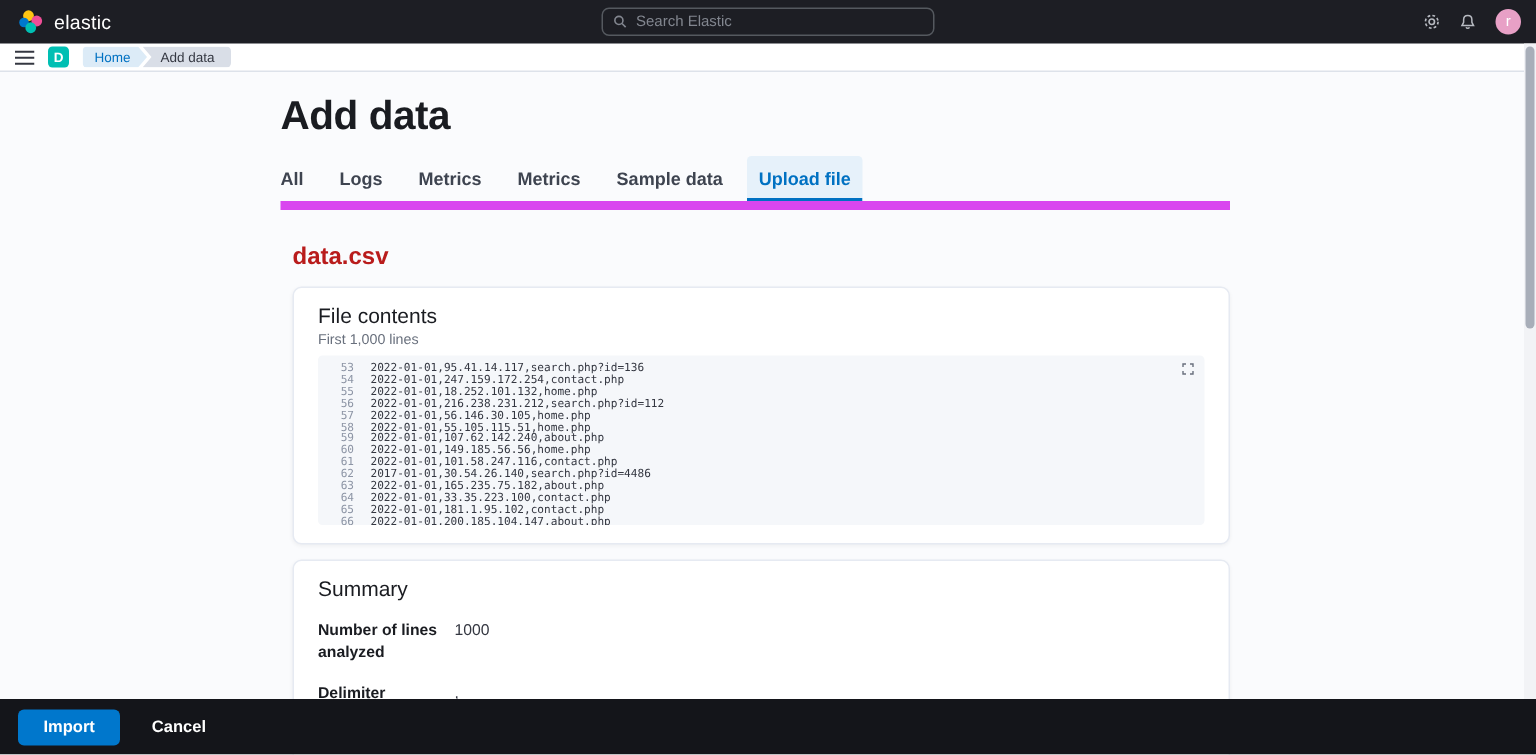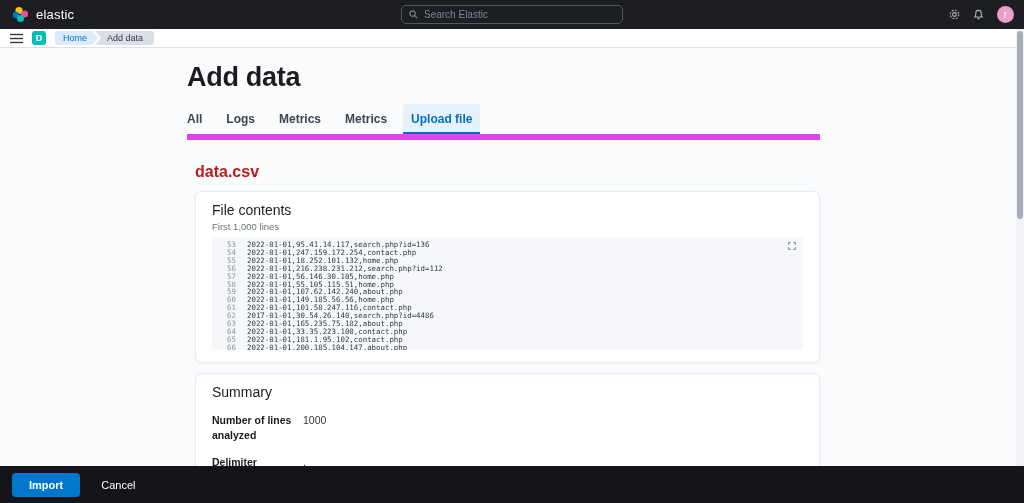--- a/index.html
+++ b/index.html
@@ -48,21 +48,21 @@
 
   .summary-card { height:158px; }
   .sum-rows { margin-top:10px; }
   .sum-row { display:flex; font-size:10.5px; line-height:14.5px;margin-top:13px; }
   .sum-label { width:91px; flex:none; font-weight:700; color:#1a1c21; }
   .sum-value { color:#343741; }
 
   
   .footer { position:absolute; left:0; right:0; bottom:0; height:37px; background:#14151a; display:flex; align-items:center; padding:0 12px; gap:21px; z-index:40; }
   .btn-import { background:#0077cc; color:#fff; border:none; border-radius:4px; font-size:11px; font-weight:600; padding:6px 17px; font-family:"Liberation Sans",sans-serif; cursor:pointer; }
-  .btn-cancel { background:transparent; color:#fff; border:none; font-size:11px; font-weight:400; font-family:"Liberation Sans",sans-serif; cursor:pointer; }
+  .btn-cancel { background:transparent; color:#fff; border:none; font-size:11px; font-weight:700; font-family:"Liberation Sans",sans-serif; cursor:pointer; }
 
   
   .scrollbar { position:absolute; top:29px; right:0; width:8px; bottom:0; background:#f2f3f6; z-index:35; }
   .scroll-thumb { position:absolute; top:2px; left:1px; width:6px; height:188px; background:#a8aeb9; border-radius:3px; }
 
   svg { display:block; }
 </style>
 </head>
 <body>
 
@@ -123,20 +123,21 @@
 
 <div class="main">
   <div class="container">
     <h1 class="page-title">Add data</h1>
 
     <div class="tabs">
         <div class="tab">All</div>
         <div class="tab">Logs</div>
         <div class="tab">Metrics</div>
         <div class="tab">Metrics</div>
+        <div class="tab">Sample data</div>
         <div class="tab active">Upload file</div>
       </div>
 
     <h2 class="file-title">data.csv</h2>
 
     <div class="card">
       <h3>File contents</h3>
       <div class="card-sub">First 1,000 lines</div>
       <div class="code-block">
         <span class="expand-ic">

